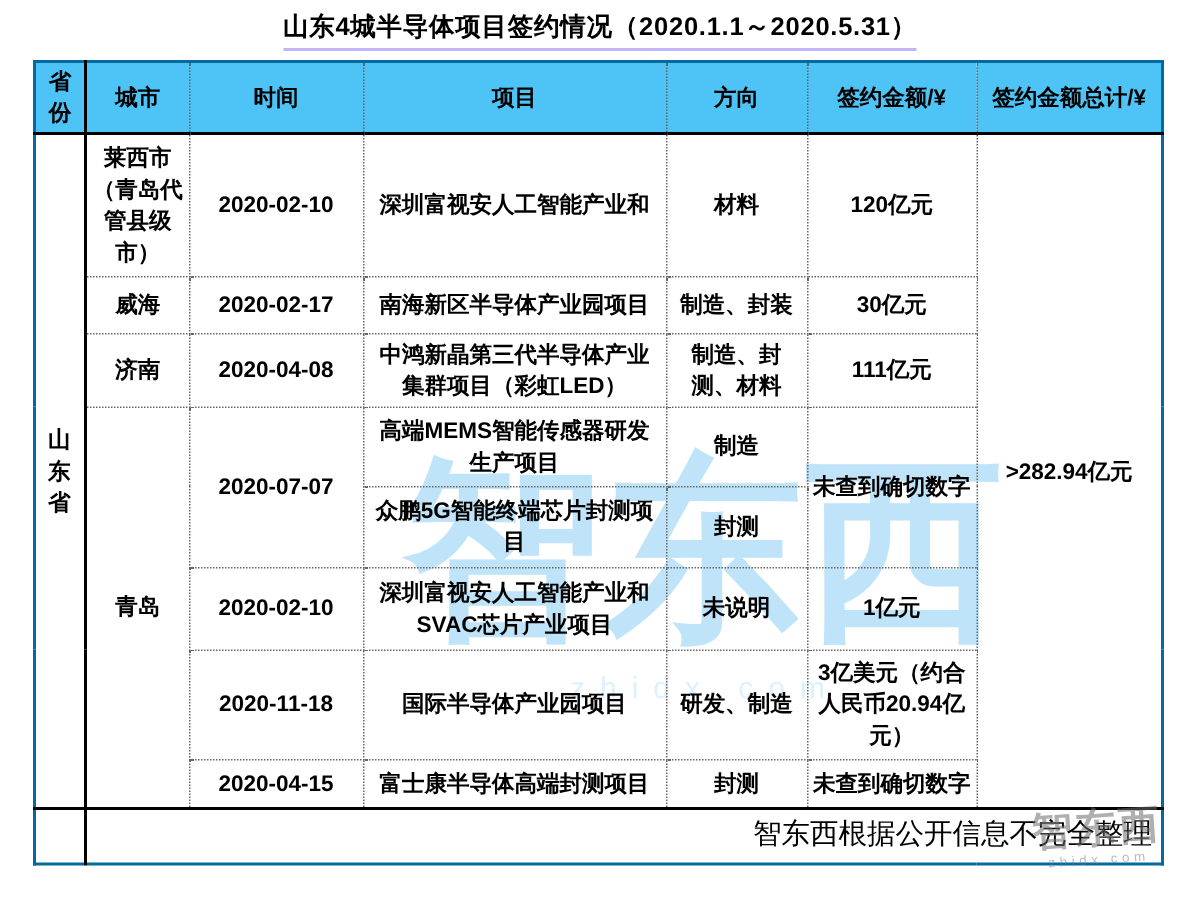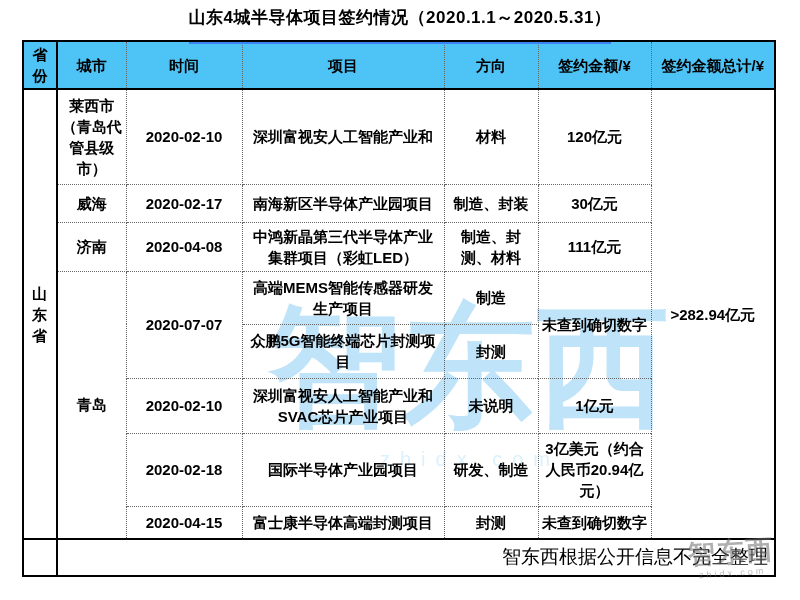--- a/index.html
+++ b/index.html
@@ -4,21 +4,21 @@
 <style>
   html,body{margin:0;padding:0;}
   body{
     width:800px;height:600px;position:relative;background:#ffffff;
     font-family:"Liberation Sans","DejaVu Sans",sans-serif;
     color:#000;overflow:hidden;
   }
   .title-wrap{position:absolute;top:6px;left:0;width:800px;text-align:center;z-index:3;}
   .title{
     display:inline-block;font-size:17px;font-weight:bold;letter-spacing:.5px;
-    border-bottom:2px solid #3b82f6;padding-bottom:13px;
+    border-bottom:2px solid #c4b5fd;padding-bottom:3px;
   }
   
   .wm-center{
     position:absolute;left:255px;top:288px;width:430px;height:220px;z-index:0;
     text-align:center;pointer-events:none;
   }
   .wm-center .wm-big{
     font-size:132px;font-weight:bold;color:#BFE4F9;line-height:1.2;
     letter-spacing:2px;white-space:nowrap;
   }
@@ -37,21 +37,21 @@
     position:absolute;left:22px;top:40px;width:752px;z-index:1;
     border-collapse:collapse;table-layout:fixed;background:transparent;
   }
   table.sheet td,table.sheet th{
     border:1px dotted #666;
     text-align:center;vertical-align:middle;
     font-size:15px;font-weight:700;line-height:1.4;
     padding:2px 3px;white-space:pre-line;word-break:break-all;
     background:transparent;
   }
-  table.sheet{border:2px solid #000000;}
+  table.sheet{border:2px solid #0369a1;}
   tr.head th{
     background:#4DC3F6;font-weight:bold;font-size:15px;
     border-bottom:2.5px solid #000;
   }
   .solid-right{border-right:2px solid #000 !important;}
   td.province{font-weight:600;line-height:1.75;letter-spacing:1px;}
   tr.foot td{
     border-top:2.5px solid #000;text-align:right;
     padding-right:6px;font-size:19px;font-weight:500;
     white-space:nowrap;
@@ -133,21 +133,21 @@
     <td>封测</td>
   </tr>
   <tr style="height:55px">
     <td>2020-02-10</td>
     <td>深圳富视安人工智能产业和
 SVAC芯片产业项目</td>
     <td>未说明</td>
     <td>1亿元</td>
   </tr>
   <tr style="height:73px">
-    <td>2020-02-18</td>
+    <td>2020-11-18</td>
     <td>国际半导体产业园项目</td>
     <td>研发、制造</td>
     <td>3亿美元（约合
 人民币20.94亿
 元）</td>
   </tr>
   <tr style="height:33px">
     <td>2020-04-15</td>
     <td>富士康半导体高端封测项目</td>
     <td>封测</td>

